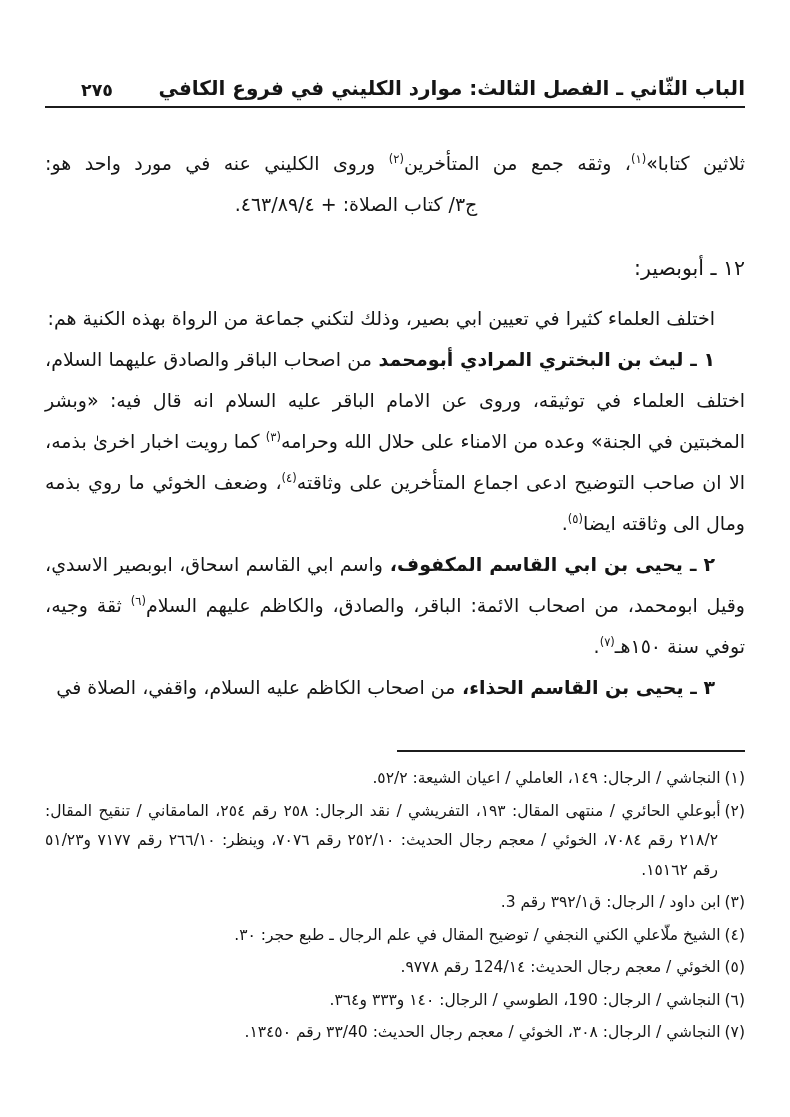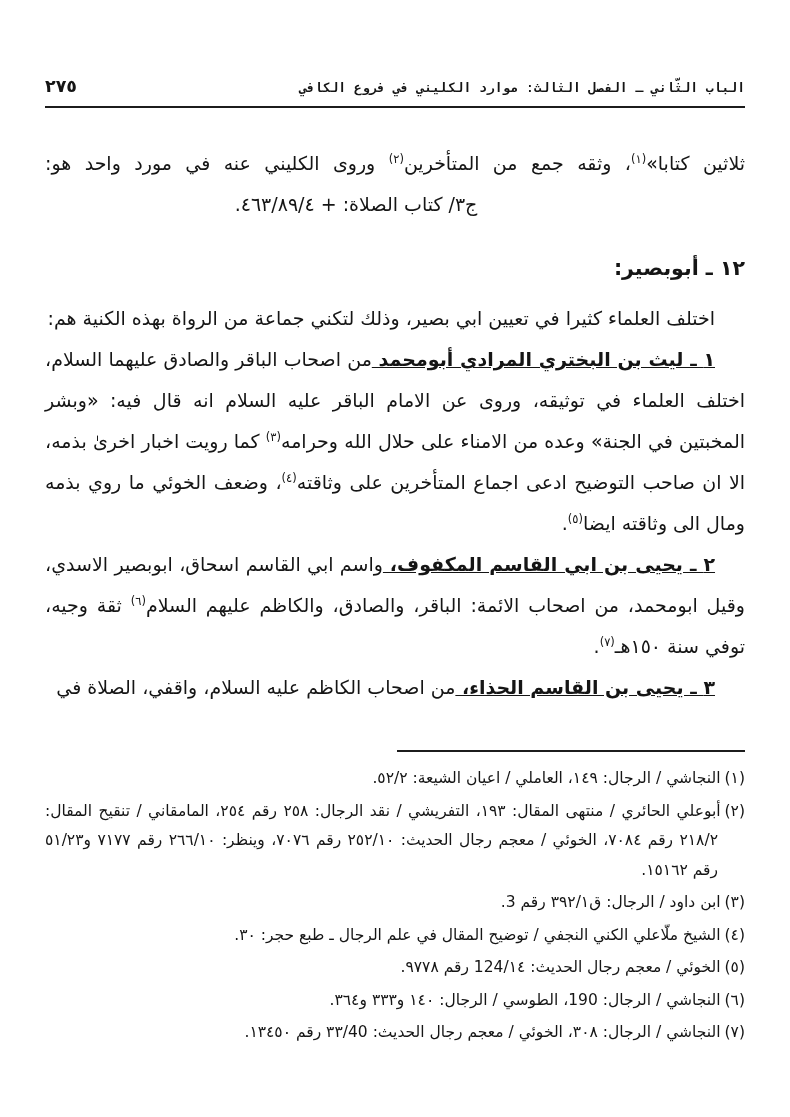--- a/index.html
+++ b/index.html
@@ -12,22 +12,22 @@
     color:#151515;
     overflow:hidden;
     margin:0 auto;
   }
   
   .hdr{
     position:absolute;top:76px;right:45px;left:45px;
     display:flex;justify-content:space-between;align-items:flex-end;
     font-weight:bold;
   }
-  .hdr-title{font-size:13px;font-family:Liberation Mono, monospace;}
-  .hdr-page{font-size:17.5px;letter-spacing:1px;}
+  .hdr-title{font-size:20px;}
+  .hdr-page{font-size:17.5px;letter-spacing:1px;margin-left:36px;}
   .hdr-rule{
     position:absolute;top:106px;right:45px;left:45px;
     border-top:2.5px solid #1c1c1c;
   }
   
   .body-text{position:absolute;top:143px;right:45px;left:45px;}
   p.para{
     margin:0;font-size:19px;line-height:41px;
     text-align:justify;
   }
@@ -36,24 +36,24 @@
     margin:0;font-size:19px;line-height:41px;
     padding-right:78px;
     text-align:center;
   }
   .fn-ref{
     font-size:11.5px;vertical-align:super;line-height:0;
     letter-spacing:-0.5px;
   }
   h2.sec{
     margin:23px 0 9px 0;
-    font-size:20.5px;font-weight:bold;line-height:41px;
+    font-size:20.5px;font-weight:normal;line-height:41px;
   }
   .indent{text-indent:30px;}
-  .lead{font-weight:bold;text-decoration:underline;}
+  .lead{font-weight:bold;}
   
   .footnotes{position:absolute;top:750px;right:45px;left:45px;}
   .fn-rule{
     width:348px;border-top:2.5px solid #1c1c1c;margin-bottom:12px;
   }
   .footnote{
     margin:0 0 3px 0;
     font-size:15.5px;line-height:29.5px;
     text-align:justify;
     padding-right:27px;text-indent:-27px;

